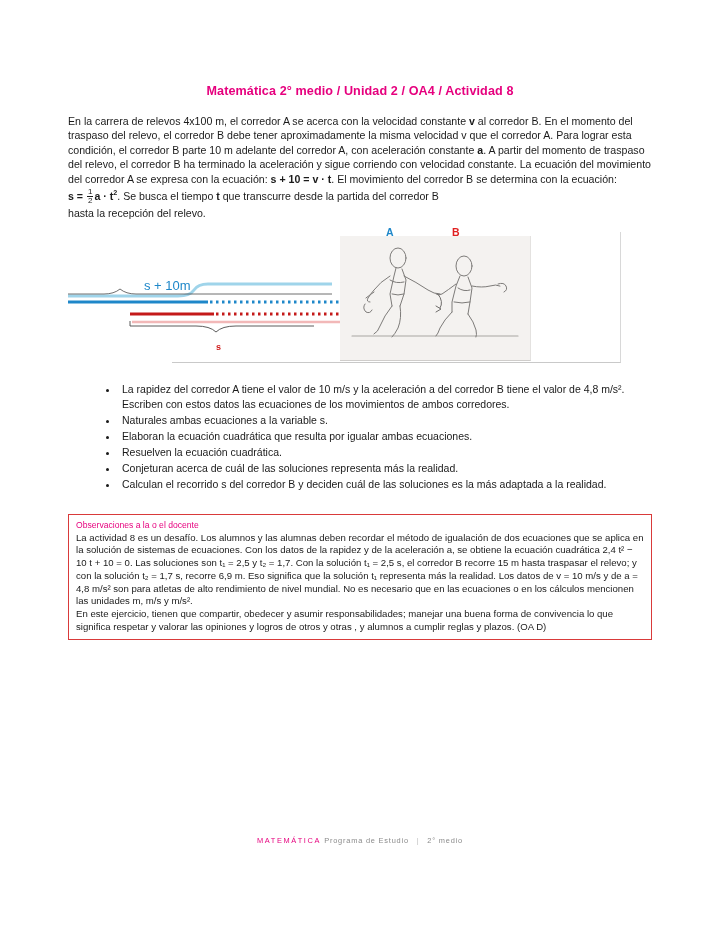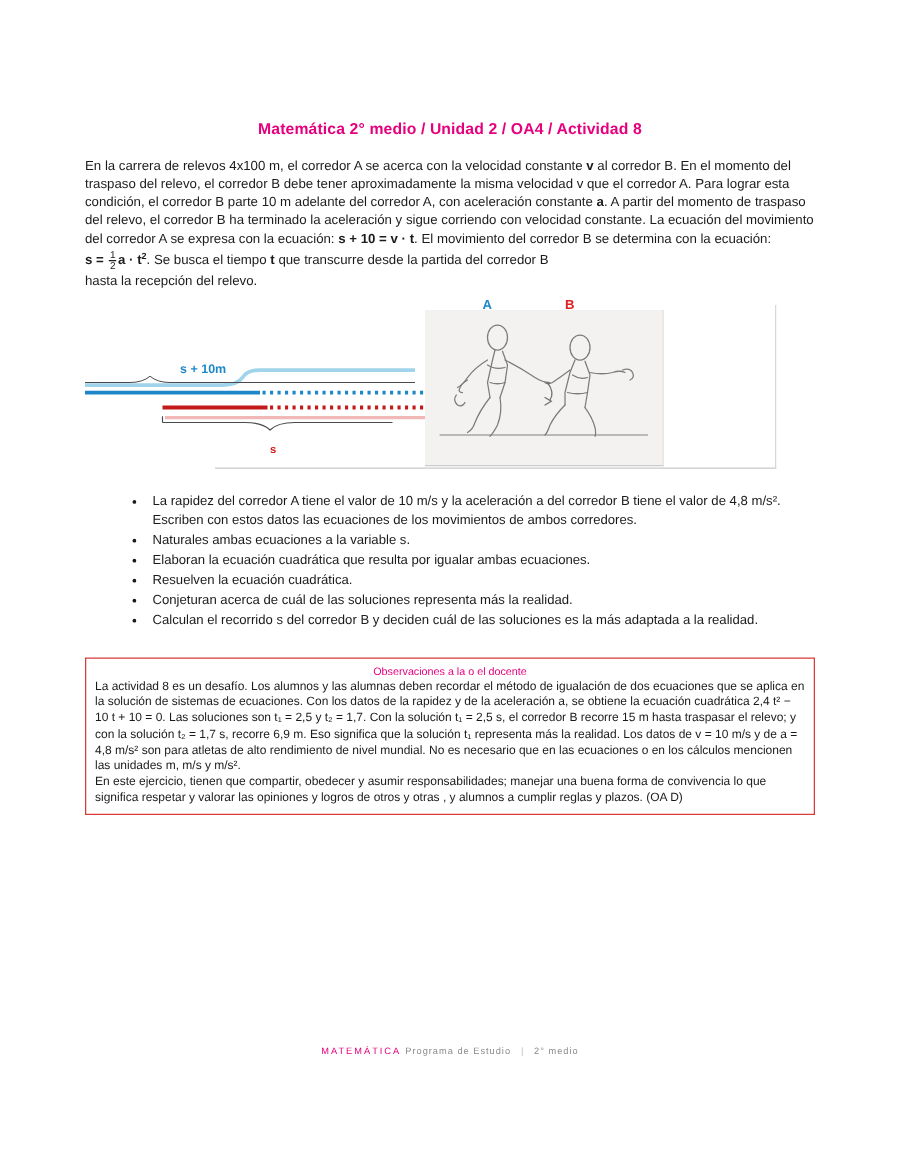--- a/index.html
+++ b/index.html
@@ -18,21 +18,21 @@
   .page {
     position: relative;
     width: 720px;
     height: 932px;
     box-sizing: border-box;
     padding: 0;
   }
   .content {
     position: absolute;
     left: 68px;
-    top: 12px;
+    top: 0;
     width: 584px;
   }
 
   
   .doc-title {
     color: #e6007e;
     font-size: 12.6px;
     font-weight: bold;
     text-align: center;
     margin-top: 84px;
@@ -97,22 +97,22 @@
     font-size: 10.5px;
     font-weight: bold;
     top: 0px;
   }
   .fig-label-a { left: 318px; color: #1e87c9; }
   .fig-label-b { left: 384px; color: #e02020; }
   .lbl-top {
     position: absolute;
     left: 76px;
     top: 52px;
-    font-size: 10px;
-    font-weight: bold;
+    font-size: 13px;
+    font-weight: normal;
     color: #1e87c9;
   }
   .lbl-bottom {
     position: absolute;
     left: 148px;
     top: 116px;
     font-size: 9px;
     font-weight: bold;
     color: #d01a1a;
   }
@@ -137,21 +137,20 @@
     border: 1.2px solid #d93a3a;
     padding: 5px 7px 6px 7px;
     box-sizing: border-box;
     width: 584px;
   }
   .obs-title {
     color: #e6007e;
     font-size: 8.6px;
     font-weight: normal;
     margin-bottom: 2px;
-    text-align: center;
   }
   .obs-body {
     font-size: 9.6px;
     line-height: 12.7px;
     color: #1b1b1b;
   }
   .obs-body p { margin: 0; }
 
   
   .oa-refs {

